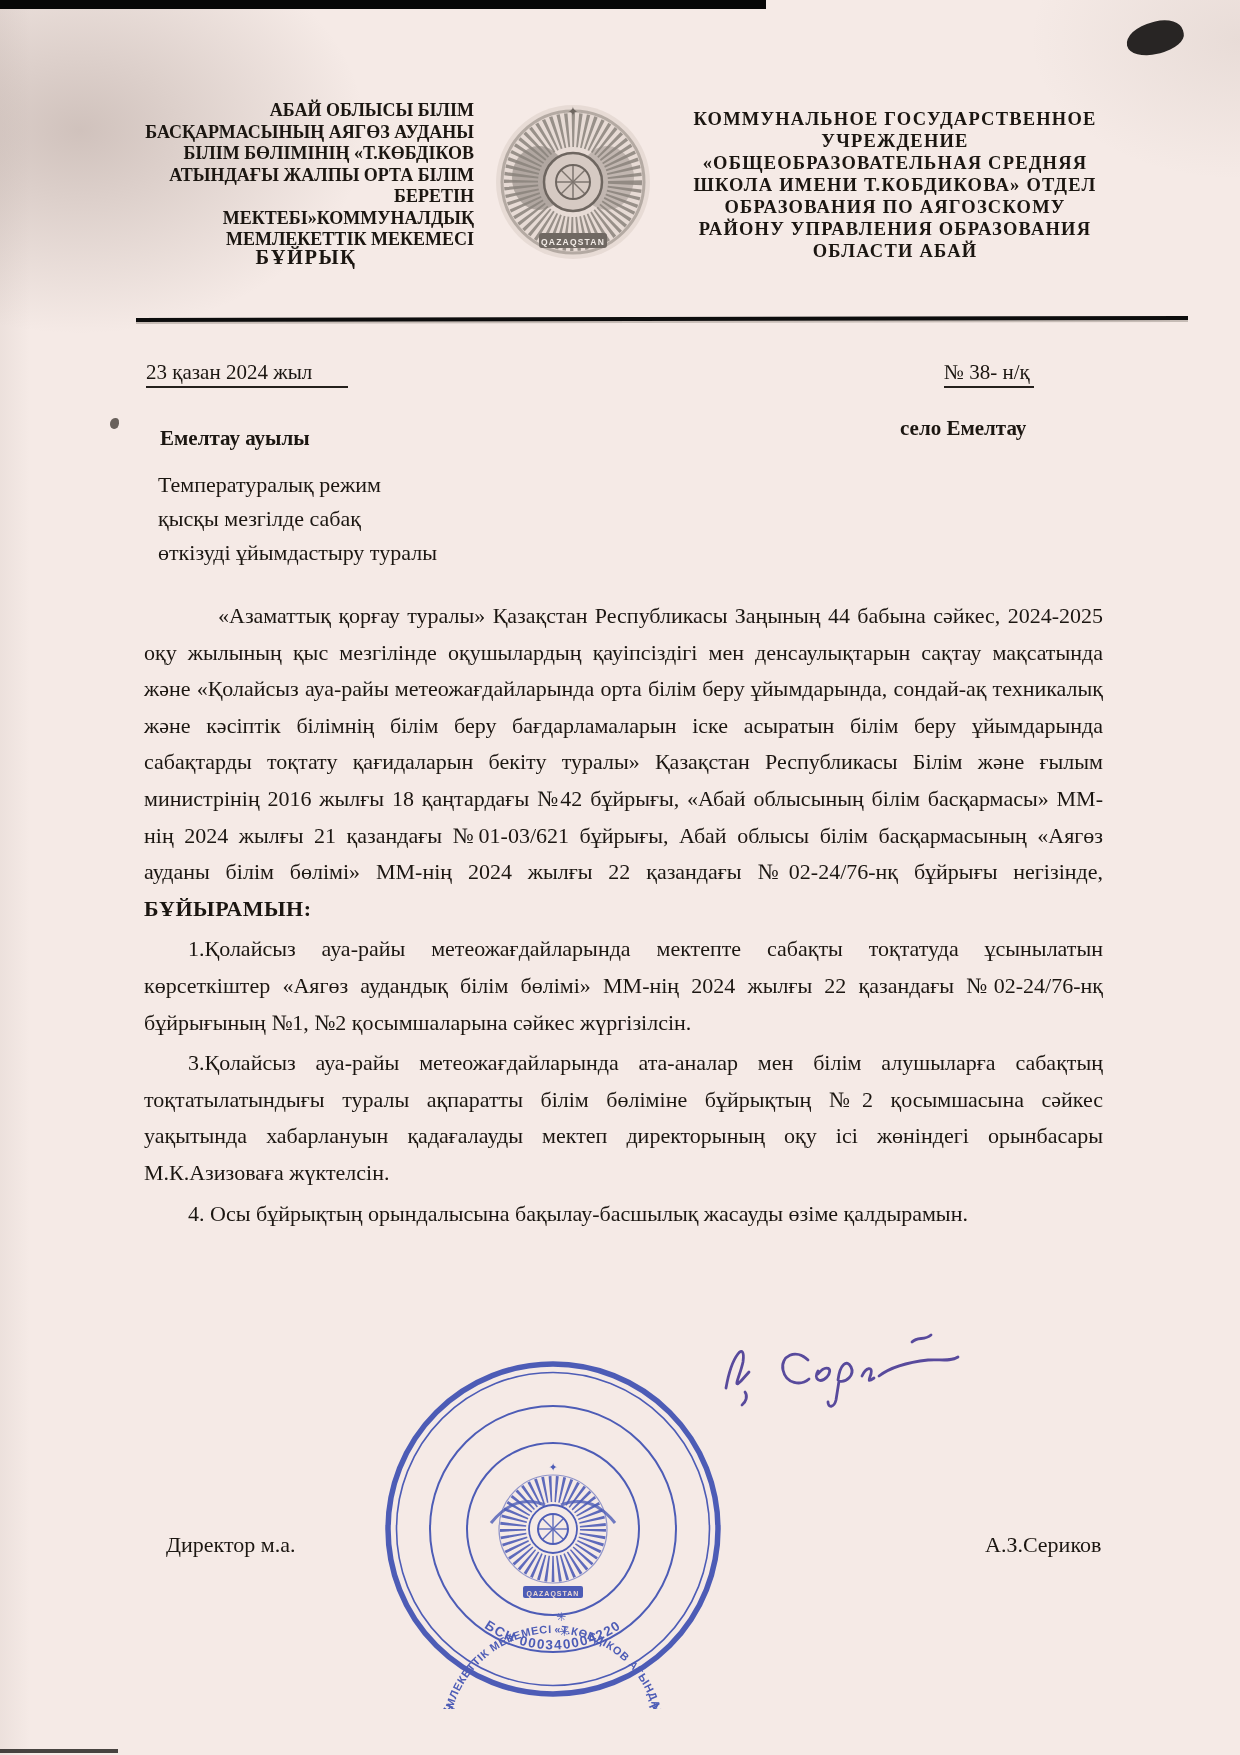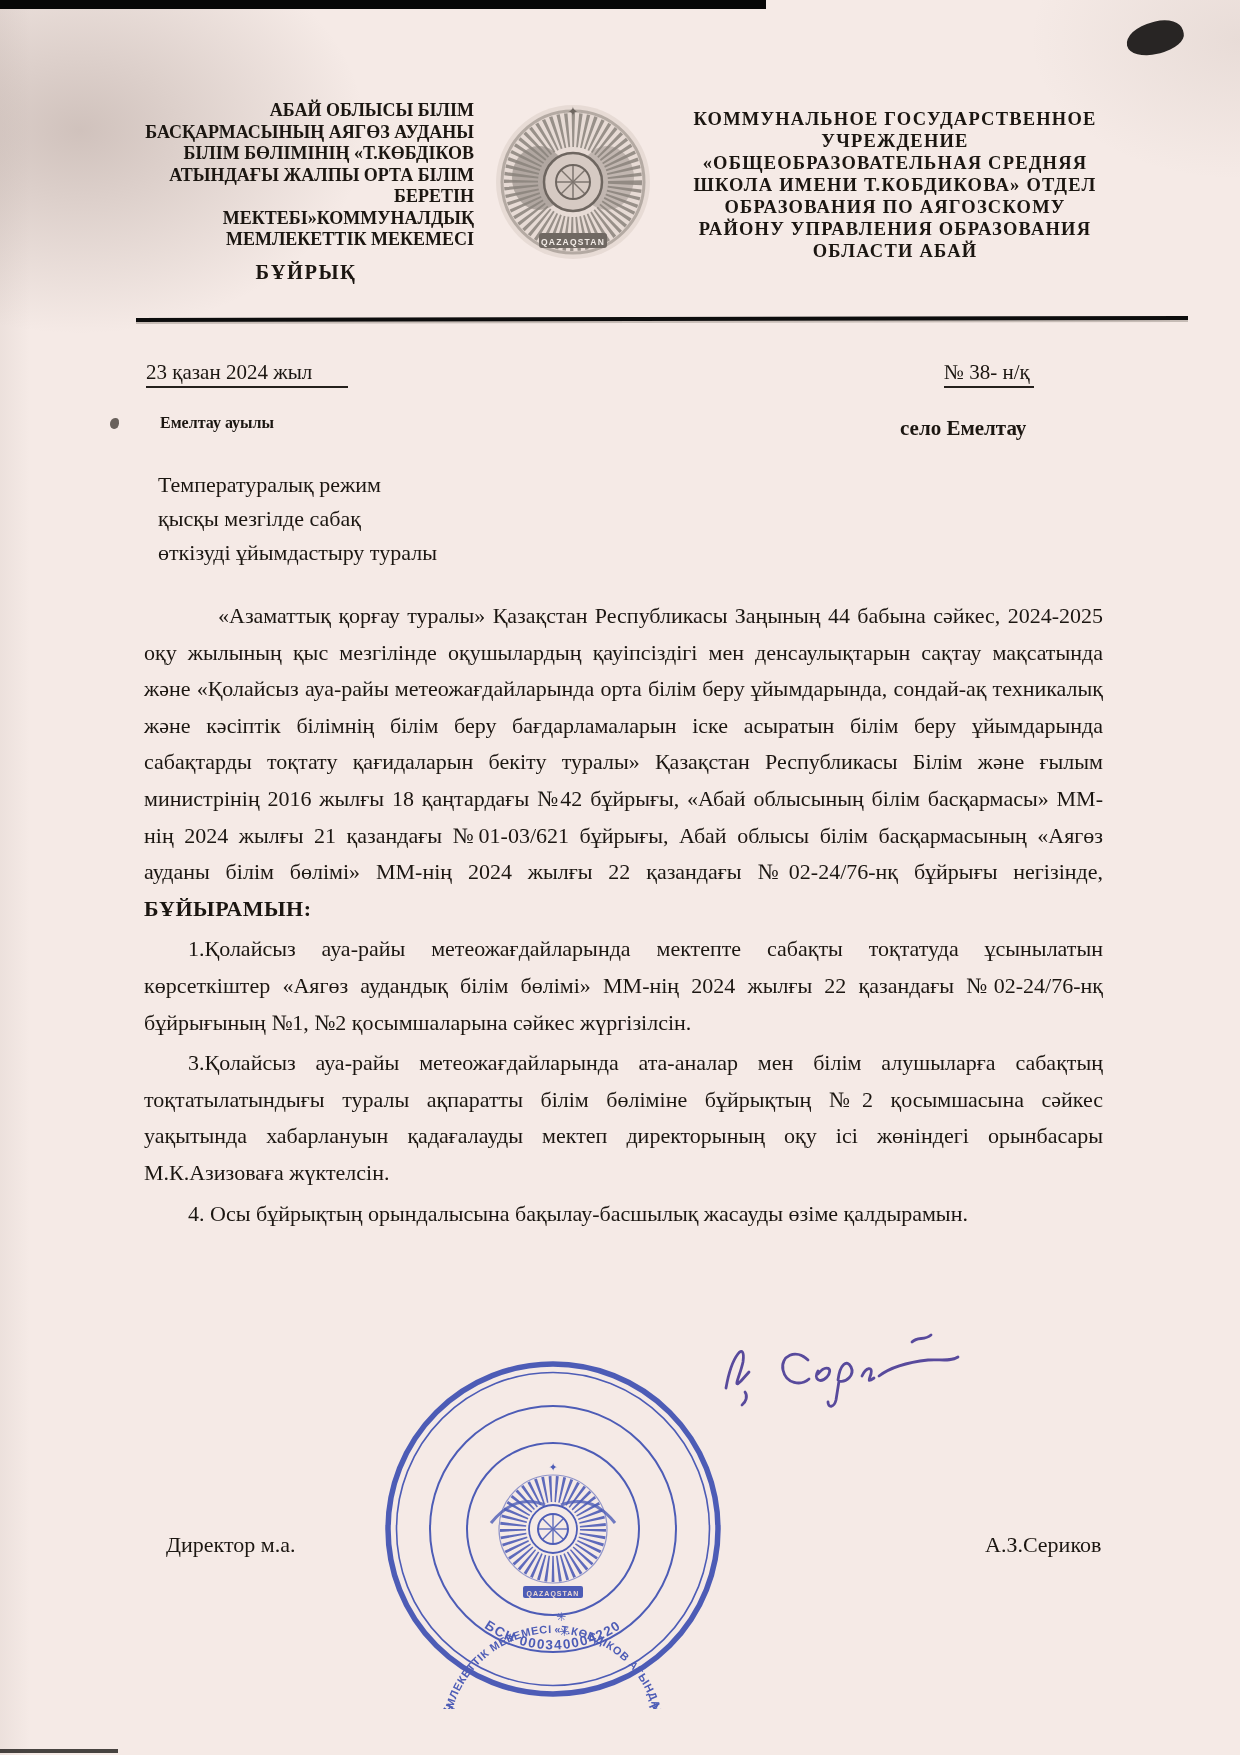--- a/index.html
+++ b/index.html
@@ -19,32 +19,32 @@
   }
   .scan-strip{position:absolute;left:0;top:0;width:766px;height:9px;background:#070707;}
   .corner-mark{position:absolute;left:1126px;top:22px;width:58px;height:32px;background:#171513;border-radius:55% 45% 50% 50%/55% 50% 45% 50%;transform:rotate(-14deg);opacity:.92;}
   .speck{position:absolute;left:110px;top:418px;width:9px;height:11px;background:#3a332e;border-radius:60% 40% 55% 45%;opacity:.75;}
   .bottom-mark{position:absolute;left:0;bottom:2px;width:118px;height:4px;background:#1c1916;opacity:.8;}
 
   .hdr-col{position:absolute;text-align:center;font-weight:bold;white-space:pre-line;}
   .hdr-kk{left:138px;top:100px;width:336px;font-size:18px;line-height:21.5px;text-align:right;}
   .hdr-ru{left:646px;top:108px;width:498px;font-size:18.5px;line-height:22px;letter-spacing:1.2px;}
   .doctype{position:absolute;text-align:center;font-weight:bold;font-size:20.5px;letter-spacing:1.5px;}
-  .doctype-kk{left:138px;top:261px;width:336px;}
+  .doctype-kk{left:138px;top:246px;width:336px;}
   .doctype-ru{left:646px;top:268px;width:498px;}
 
   .emblem{position:absolute;left:492px;top:100px;}
 
   .rule{position:absolute;left:136px;top:317px;width:1052px;height:4px;background:#0d0d0d;box-shadow:0 2px 0 rgba(60,50,40,.25);transform:rotate(-.12deg);}
 
   .order-date{position:absolute;left:146px;top:360px;font-size:21px;}
   .order-date span{border-bottom:2px solid #24201c;padding-right:36px;padding-bottom:2px;}
   .order-number{position:absolute;left:944px;top:360px;font-size:21px;}
   .order-number span{border-bottom:2px solid #24201c;padding-right:4px;padding-bottom:2px;}
-  .place-kk{position:absolute;left:160px;top:414px;font-size:16px;font-weight:bold;}
+  .place-kk{position:absolute;left:160px;top:426px;font-size:21px;font-weight:bold;}
   .place-ru{position:absolute;left:900px;top:416px;font-size:21px;font-weight:bold;}
   .subject{position:absolute;left:158px;top:468px;font-size:22px;line-height:34px;white-space:pre-line;}
 
   .body-text{position:absolute;left:140px;top:594px;width:967px;font-size:22px;line-height:36.6px;text-align:justify;}
   .body-text p{margin:4px;}
   .p-preamble{text-indent:74px;}
   .p-item{text-indent:44px;}
   .resolve{font-weight:bold;letter-spacing:.5px;}
 
   .sig-title{position:absolute;left:166px;top:1532px;font-size:22px;}

